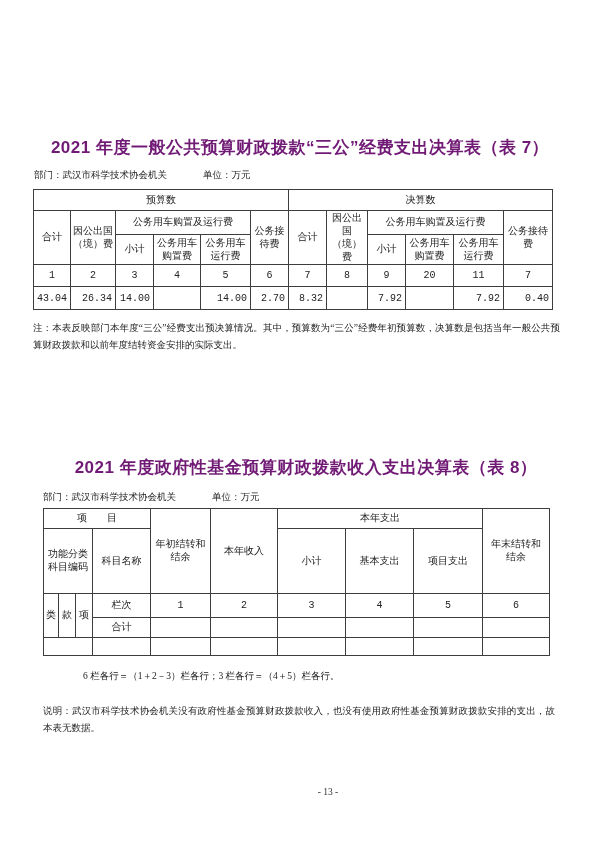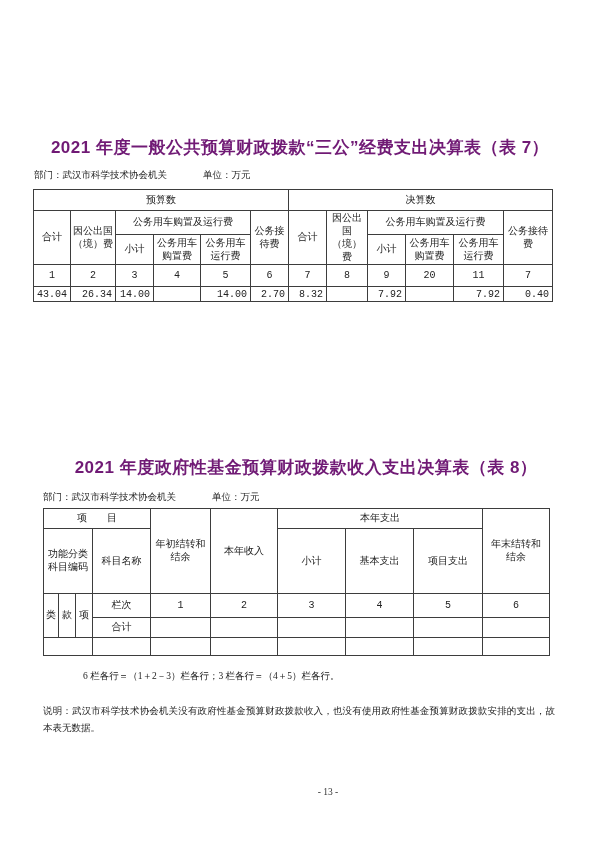--- a/index.html
+++ b/index.html
@@ -32,21 +32,21 @@
   td {
     border:1px solid #3d3d3d; text-align:center; vertical-align:middle;
     padding:0 2px; line-height:1.3; overflow:hidden;
   }
   #table7 { top:189px; left:33px; width:519px; }
   #table8 { top:508px; left:43px; width:506px;padding-left:24px; }
   #table7 tr.r1 { height:21px; }
   #table7 tr.r2 { height:24px; }
   #table7 tr.r3 { height:30px; }
   #table7 tr.r4 { height:22px; }
-  #table7 tr.r5 { height:15px; }
+  #table7 tr.r5 { height:23px; }
   #table8 tr.r1 { height:20px; }
   #table8 tr.r2 { height:65px; }
   #table8 tr.r3 { height:24px; }
   #table8 tr.r4 { height:20px; }
   #table8 tr.r5 { height:18px; }
   td.val { text-align:right; padding-right:3px; }
   .preline { white-space:pre-line; }
   .notes {
     position:absolute; font-size:9.5px; line-height:17px; color:#222;
     text-align:justify;
@@ -134,20 +134,21 @@
     <td class="val"></td>
     <td class="val">7.92</td>
     <td class="val"></td>
     <td class="val">7.92</td>
     <td class="val">0.40</td>
   </tr>
 </tbody>
   </table>
 
 <div id="notes7" class="notes">
+  <div>注：本表反映部门本年度“三公”经费支出预决算情况。其中，预算数为“三公”经费年初预算数，决算数是包括当年一般公共预算财政拨款和以前年度结转资金安排的实际支出。</div>
 </div>
 
 <div id="title8" class="doc-title">2021 年度政府性基金预算财政拨款收入支出决算表（表 8）</div>
 
 <div id="meta8" class="meta-row">
   <span>部门：武汉市科学技术协会机关</span>
   <span>单位：万元</span>
 </div>
 
 <table id="table8">

